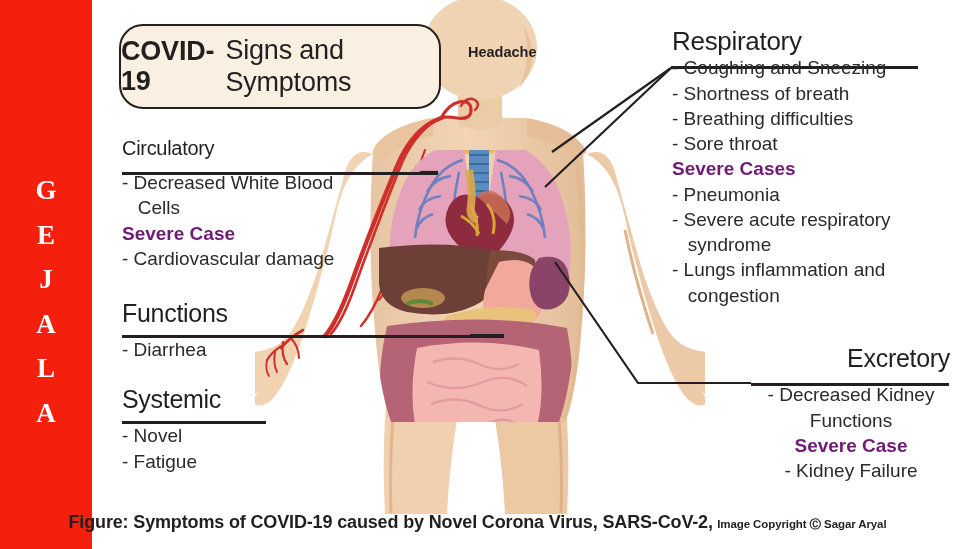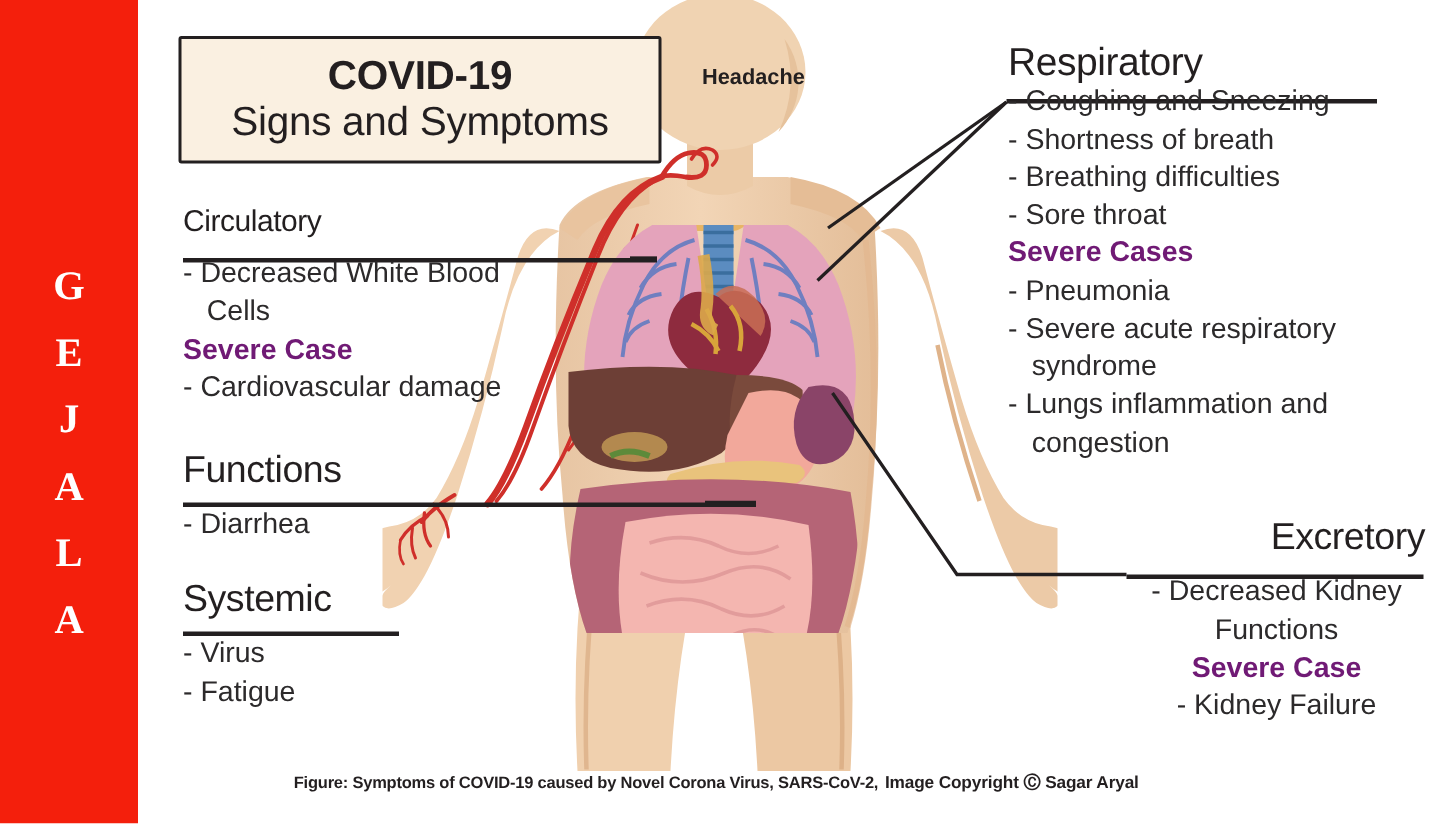--- a/index.html
+++ b/index.html
@@ -9,22 +9,22 @@
 
   
   .band{position:absolute;left:0;top:0;width:92px;height:549px;background:#f41f0c;}
   .band-letters{position:absolute;left:0;top:168px;width:92px;
        display:flex;flex-direction:column;align-items:center;}
   .band-letters span{font-family:"Liberation Serif",serif;color:#fff;
        font-size:27px;font-weight:700;line-height:1.65;letter-spacing:0;}
 
   
   .title-pill{position:absolute;left:119px;top:24px;width:318px;height:81px;
-       background:#faf0e1;border:2.5px solid #231f20;border-radius:2px;
-       display:flex;flex-direction:column;align-items:center;justify-content:center;}
+       background:#faf0e1;border:2.5px solid #231f20;border-radius:24px;
+       display:flex;align-items:center;justify-content:center;}
   .title-pill .l1{font-size:27px;font-weight:700;letter-spacing:-.2px;line-height:1.1;}
   .title-pill .l2{font-size:27px;font-weight:400;letter-spacing:-.2px;line-height:1.15;}
 
   
   .sect{position:absolute;}
   .sect h3{margin:0;font-size:25px;font-weight:400;line-height:1.05;letter-spacing:-.3px;}
   .sect ul{margin:0;padding:0;list-style:none;}
   .sect li{font-size:19px;line-height:1.33;color:#2c2a2b;white-space:pre;}
   .sect li.bold{font-weight:700;color:#701a75;}
 
@@ -41,21 +41,21 @@
 
   
   .rule-circ{position:absolute;left:122px;top:172px;width:316px;height:2.5px;background:#231f20;}
   .rule-dig{position:absolute;left:122px;top:335px;width:382px;height:2.5px;background:#231f20;}
   .rule-sys{position:absolute;left:122px;top:421px;width:144px;height:2.5px;background:#231f20;}
   .rule-resp{position:absolute;left:671px;top:66px;width:247px;height:2.5px;background:#231f20;}
   .rule-exc{position:absolute;left:751px;top:383px;width:198px;height:2.5px;background:#231f20;}
 
   
   .caption{position:absolute;left:0;top:512px;width:955px;text-align:center;}
-  .caption .main{font-size:11px;font-weight:700;letter-spacing:-.15px;}
+  .caption .main{font-size:18px;font-weight:700;letter-spacing:-.15px;}
   .caption .cr{font-size:11.5px;font-weight:600;letter-spacing:-.1px;}
 
   
   .figure{position:absolute;left:255px;top:0;width:450px;height:515px;}
   .headache{position:absolute;left:468px;top:44px;font-size:14.5px;font-weight:700;color:#231f20;}
   .leaders{position:absolute;left:0;top:0;width:955px;height:549px;pointer-events:none;}
 </style>
 </head>
 <body>
 
@@ -228,21 +228,21 @@
     <h3>Functions</h3>
     <ul style="margin-top:11px">
       <li>- Diarrhea</li>
     </ul>
   </div>
 
   <div class="rule-sys"></div>
   <div class="sect s-sys">
     <h3>Systemic</h3>
     <ul style="margin-top:11px">
-      <li>- Virus</li>
+      <li>- Novel</li>
       <li>- Fatigue</li>
     </ul>
   </div>
 
   <div class="rule-resp"></div>
   <div class="sect s-resp">
     <h3>Respiratory</h3>
     <ul style="">
       <li>- Coughing and Sneezing</li>
       <li>- Shortness of breath</li>

